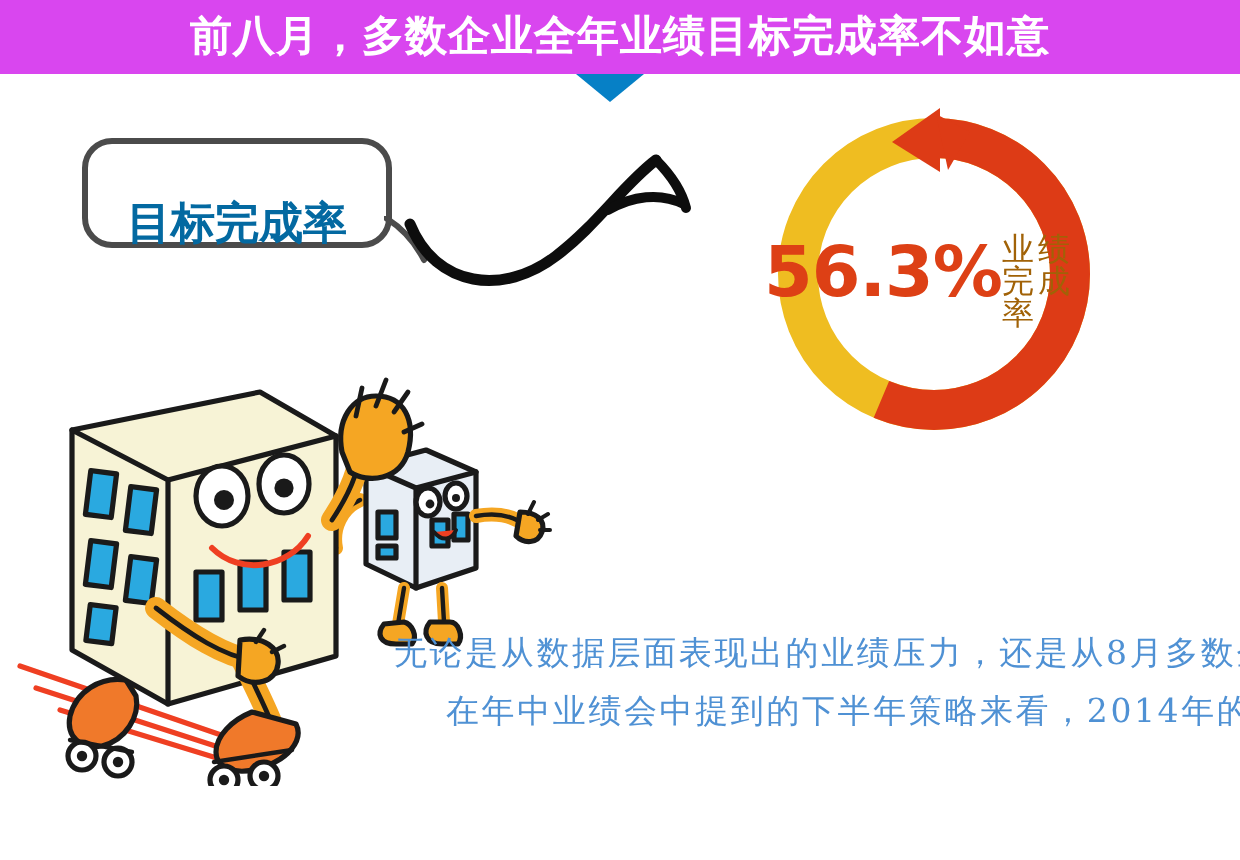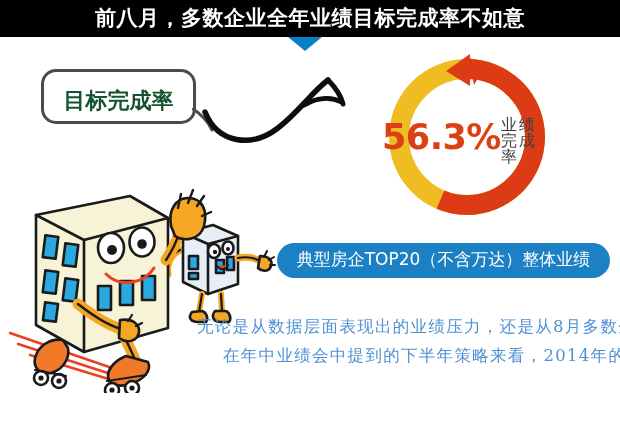--- a/index.html
+++ b/index.html
@@ -18,21 +18,21 @@
     overflow: hidden;
     background: #ffffff;
   }
 
   
   #title-bar {
     position: absolute;
     left: 0; top: 0;
     width: 620px;
     height: 37px;
-    background: #000000;
+    background: #d946ef;
     z-index: 5;
   }
   #title-text {
     position: absolute;
     left: 0; top: 0;
     width: 620px;
     height: 37px;
     line-height: 36px;
     text-align: center;
     color: #ffffff;
@@ -61,27 +61,27 @@
     width: 155px;
     height: 55px;
     border: 3px solid #4b4b4b;
     border-radius: 15px;
     background: #ffffff;
     box-sizing: border-box;
     z-index: 4;
   }
   #goal-bubble-label {
     position: absolute;
-    left: 0; top: 4px;
+    left: 0; top: 16px;
     width: 100%; height: 100%;
     line-height: 49px;
     text-align: center;
     font-size: 22px;
     font-weight: bold;
-    color: #14532d;
+    color: #0369a1;
     white-space: nowrap;
     font-family: "DejaVu Sans", "Liberation Sans", sans-serif;
   }
   #goal-bubble-tail {
     position: absolute;
     left: 192px;
     top: 108px;
     z-index: 4;
   }
 
@@ -117,21 +117,21 @@
     font-size: 35px;
     font-weight: bold;
     color: #dd4015;
     letter-spacing: -0.5px;
     line-height: 1;
     font-family: "DejaVu Sans", "Liberation Sans", sans-serif;
   }
   #donut-caption {
     margin-top: 7px;
     font-size: 16px;
-    color: #404040;
+    color: #a16207;
     letter-spacing: 2px;
     line-height: 1;
     font-family: "DejaVu Sans", "Liberation Sans", sans-serif;
   }
 
   
   #pill {
     position: absolute;
     left: 277px;
     top: 243px;
@@ -213,23 +213,20 @@
         <path d="M88 2 L88 34 L64 19 Z" fill="#dd3b16"></path>
         <path d="M86 5 L103 14 L92 33 Z" fill="#dd3b16"></path>
       </g>
     </svg>
     <div id="donut-center">
       <div id="donut-value">56.3%</div>
       <div id="donut-caption">业绩完成率</div>
     </div>
   </div>
 
-  <div id="pill">
-    <div id="pill-label">典型房企TOP20（不含万达）整体业绩</div>
-  </div>
 
   <div id="paragraph">
     <div class="para-line">无论是从数据层面表现出的业绩压力，还是从8月多数企业</div>
     <div class="para-line indent">在年中业绩会中提到的下半年策略来看，2014年的“金九</div>
   </div>
 
   <svg id="illustration" width="270" height="215" viewBox="0 0 270 215">
     <g stroke="#1a1a1a" stroke-width="2.6" stroke-linejoin="round" stroke-linecap="round">
 
       <g stroke="#ef3f22" stroke-width="2.6">

